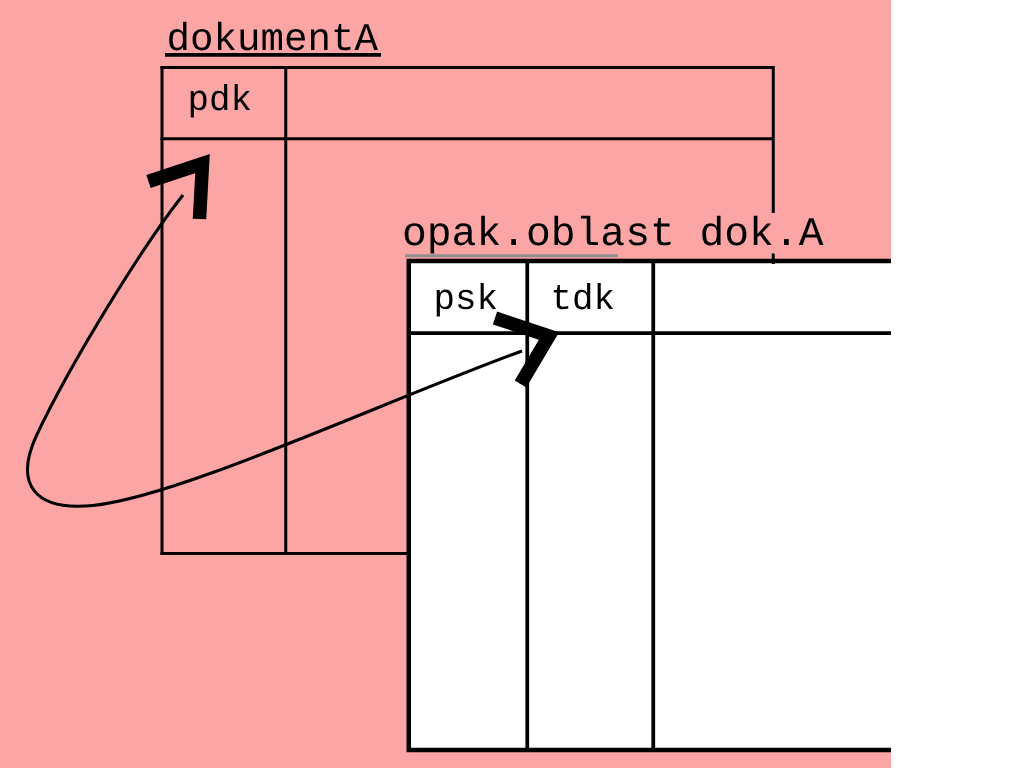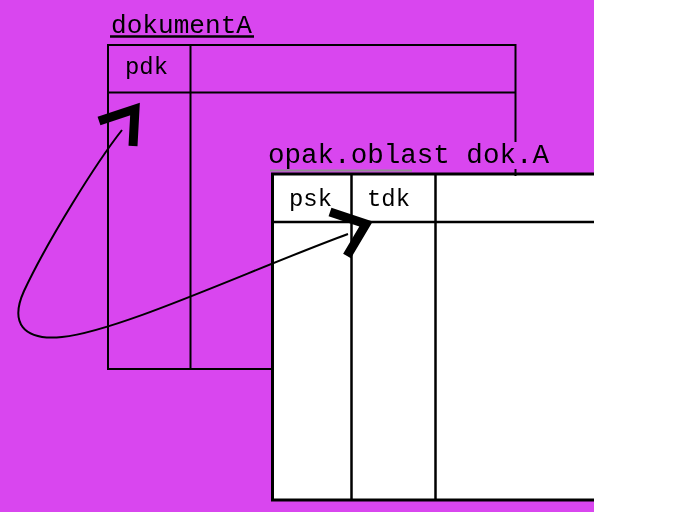--- a/index.html
+++ b/index.html
@@ -4,21 +4,21 @@
 <style>
   html, body {
     margin: 0;
     padding: 0;
     background: #ffffff;
   }
   .canvas {
     position: relative;
     width: 594px;
     height: 512px;
-    background: #d946ef;
+    background: #fca5a5;
     overflow: hidden;
     text-align: right;
   }
   svg text {
     font-family: "Liberation Mono", "DejaVu Sans Mono", monospace;
     fill: #000000;
     white-space: pre;
   }
   .title-a { font-size: 26px; }
   .title-b { font-size: 27px; }

